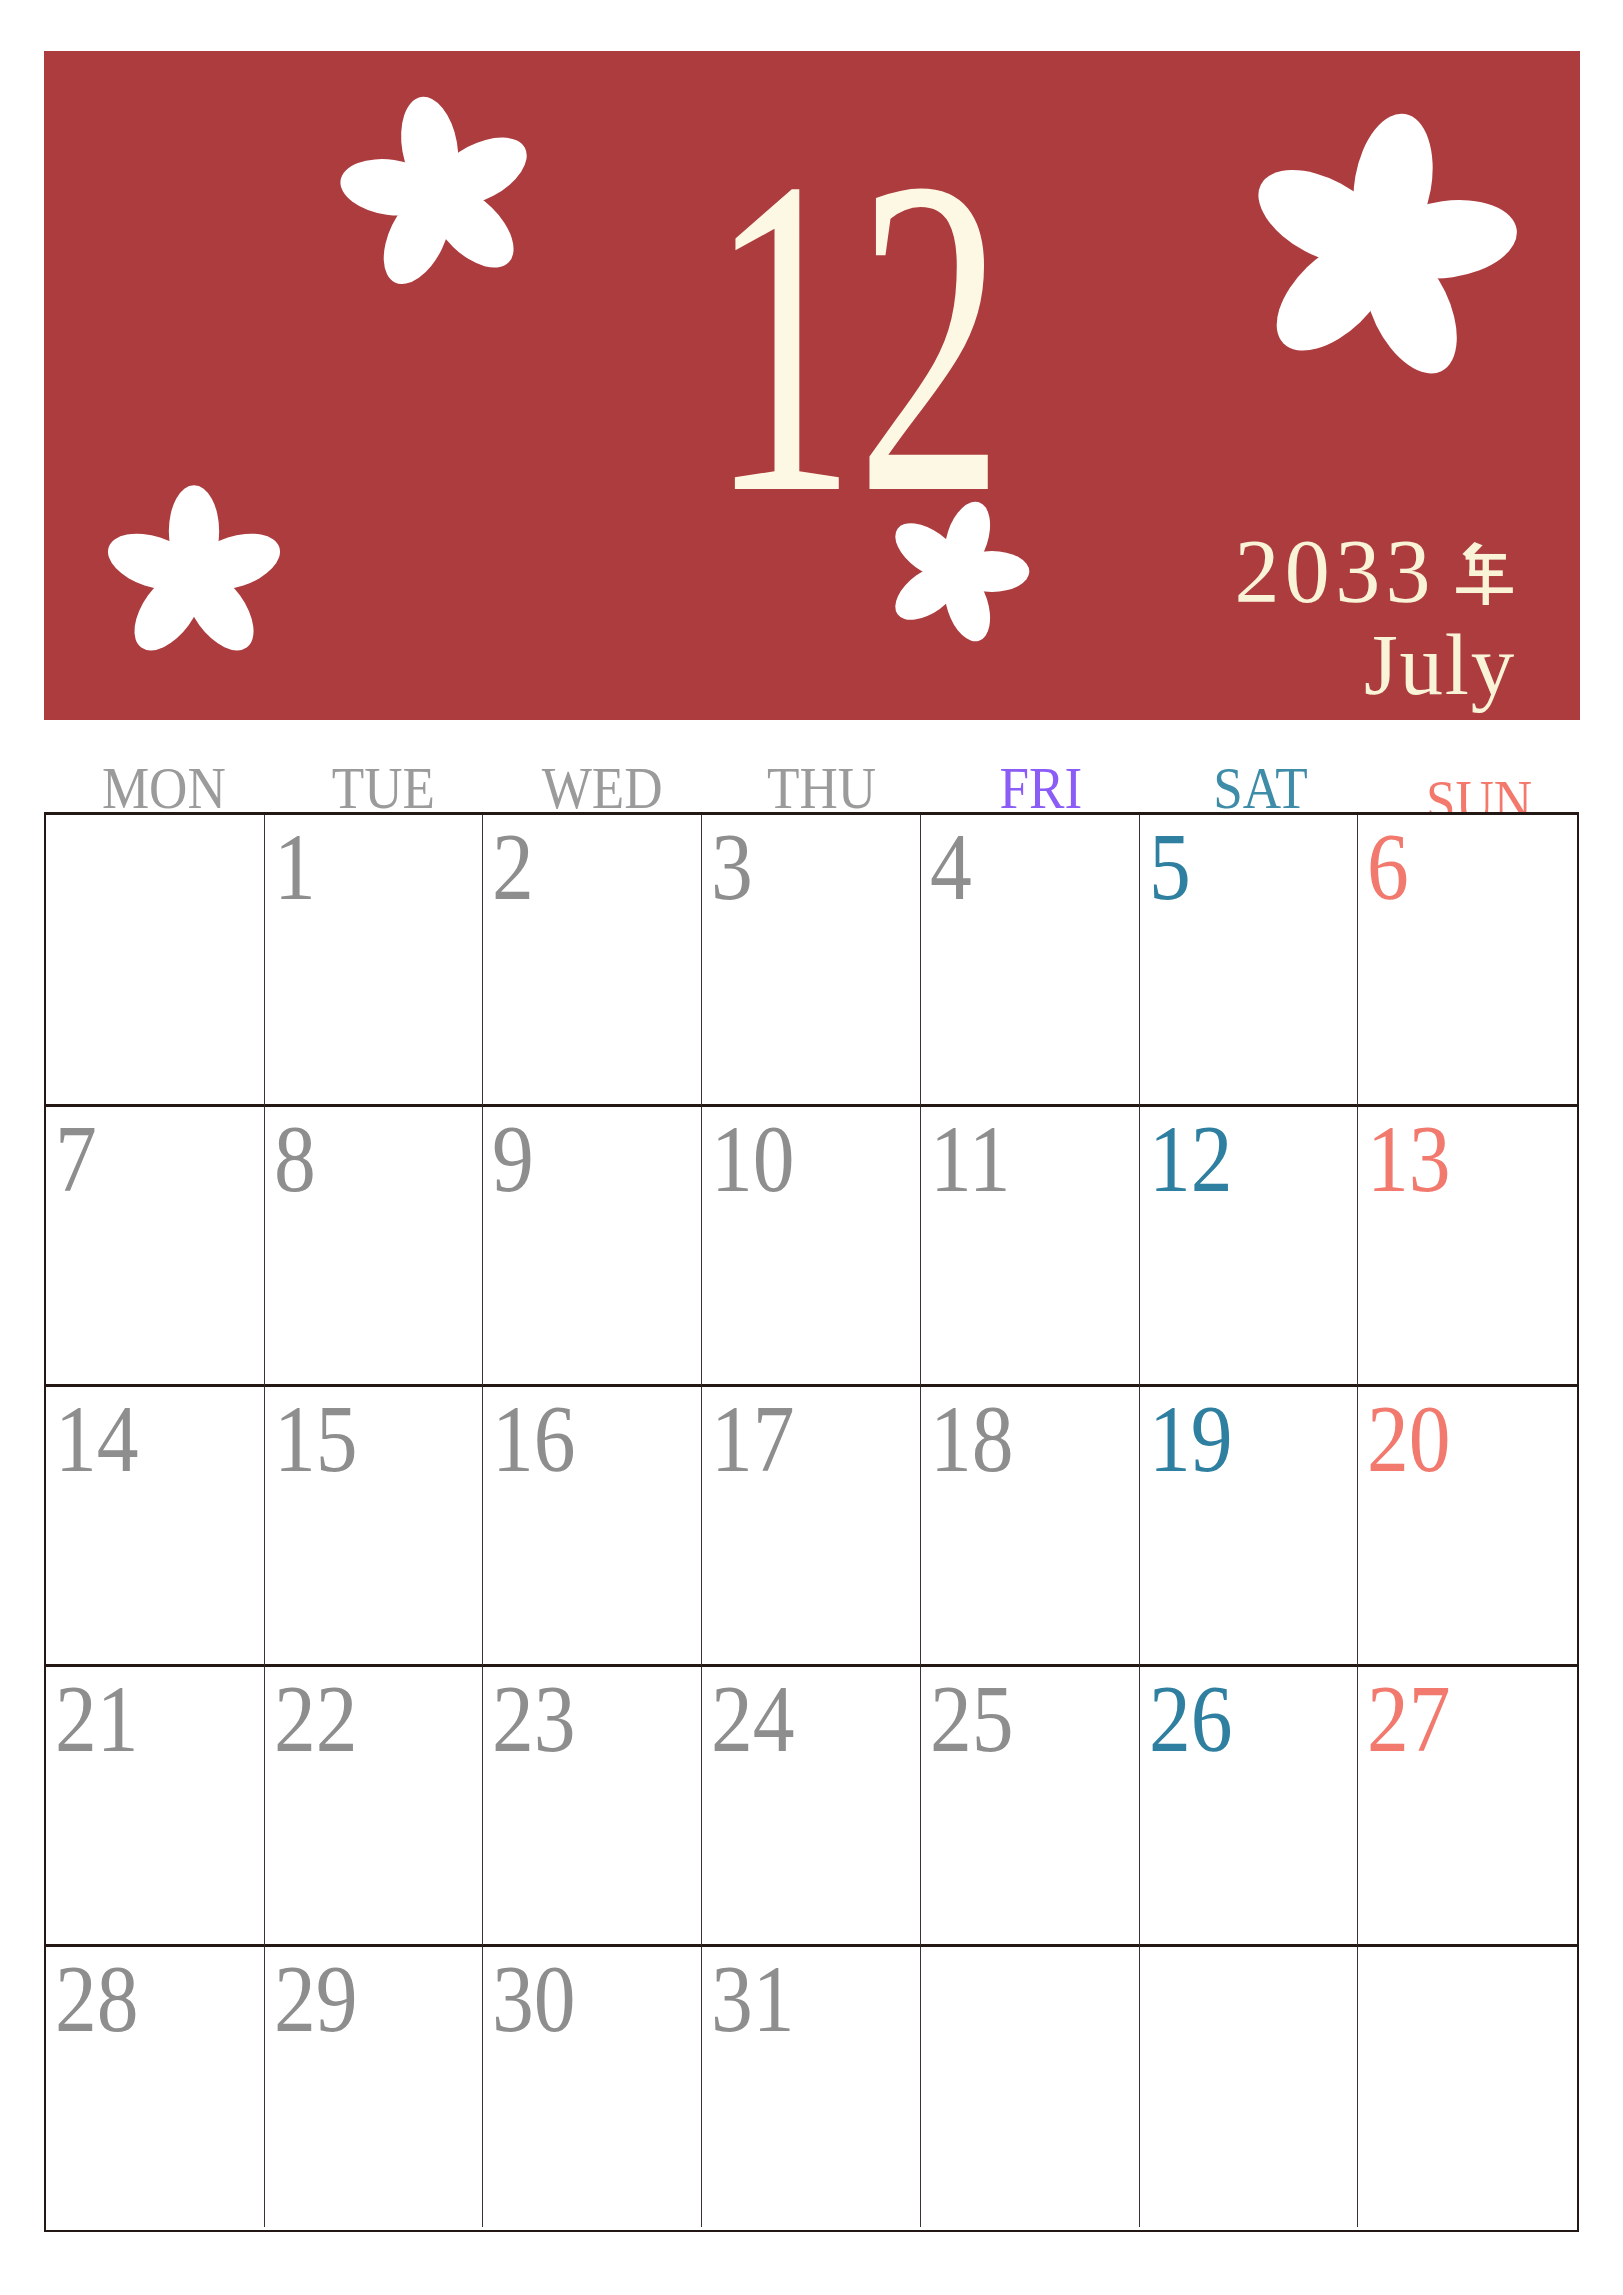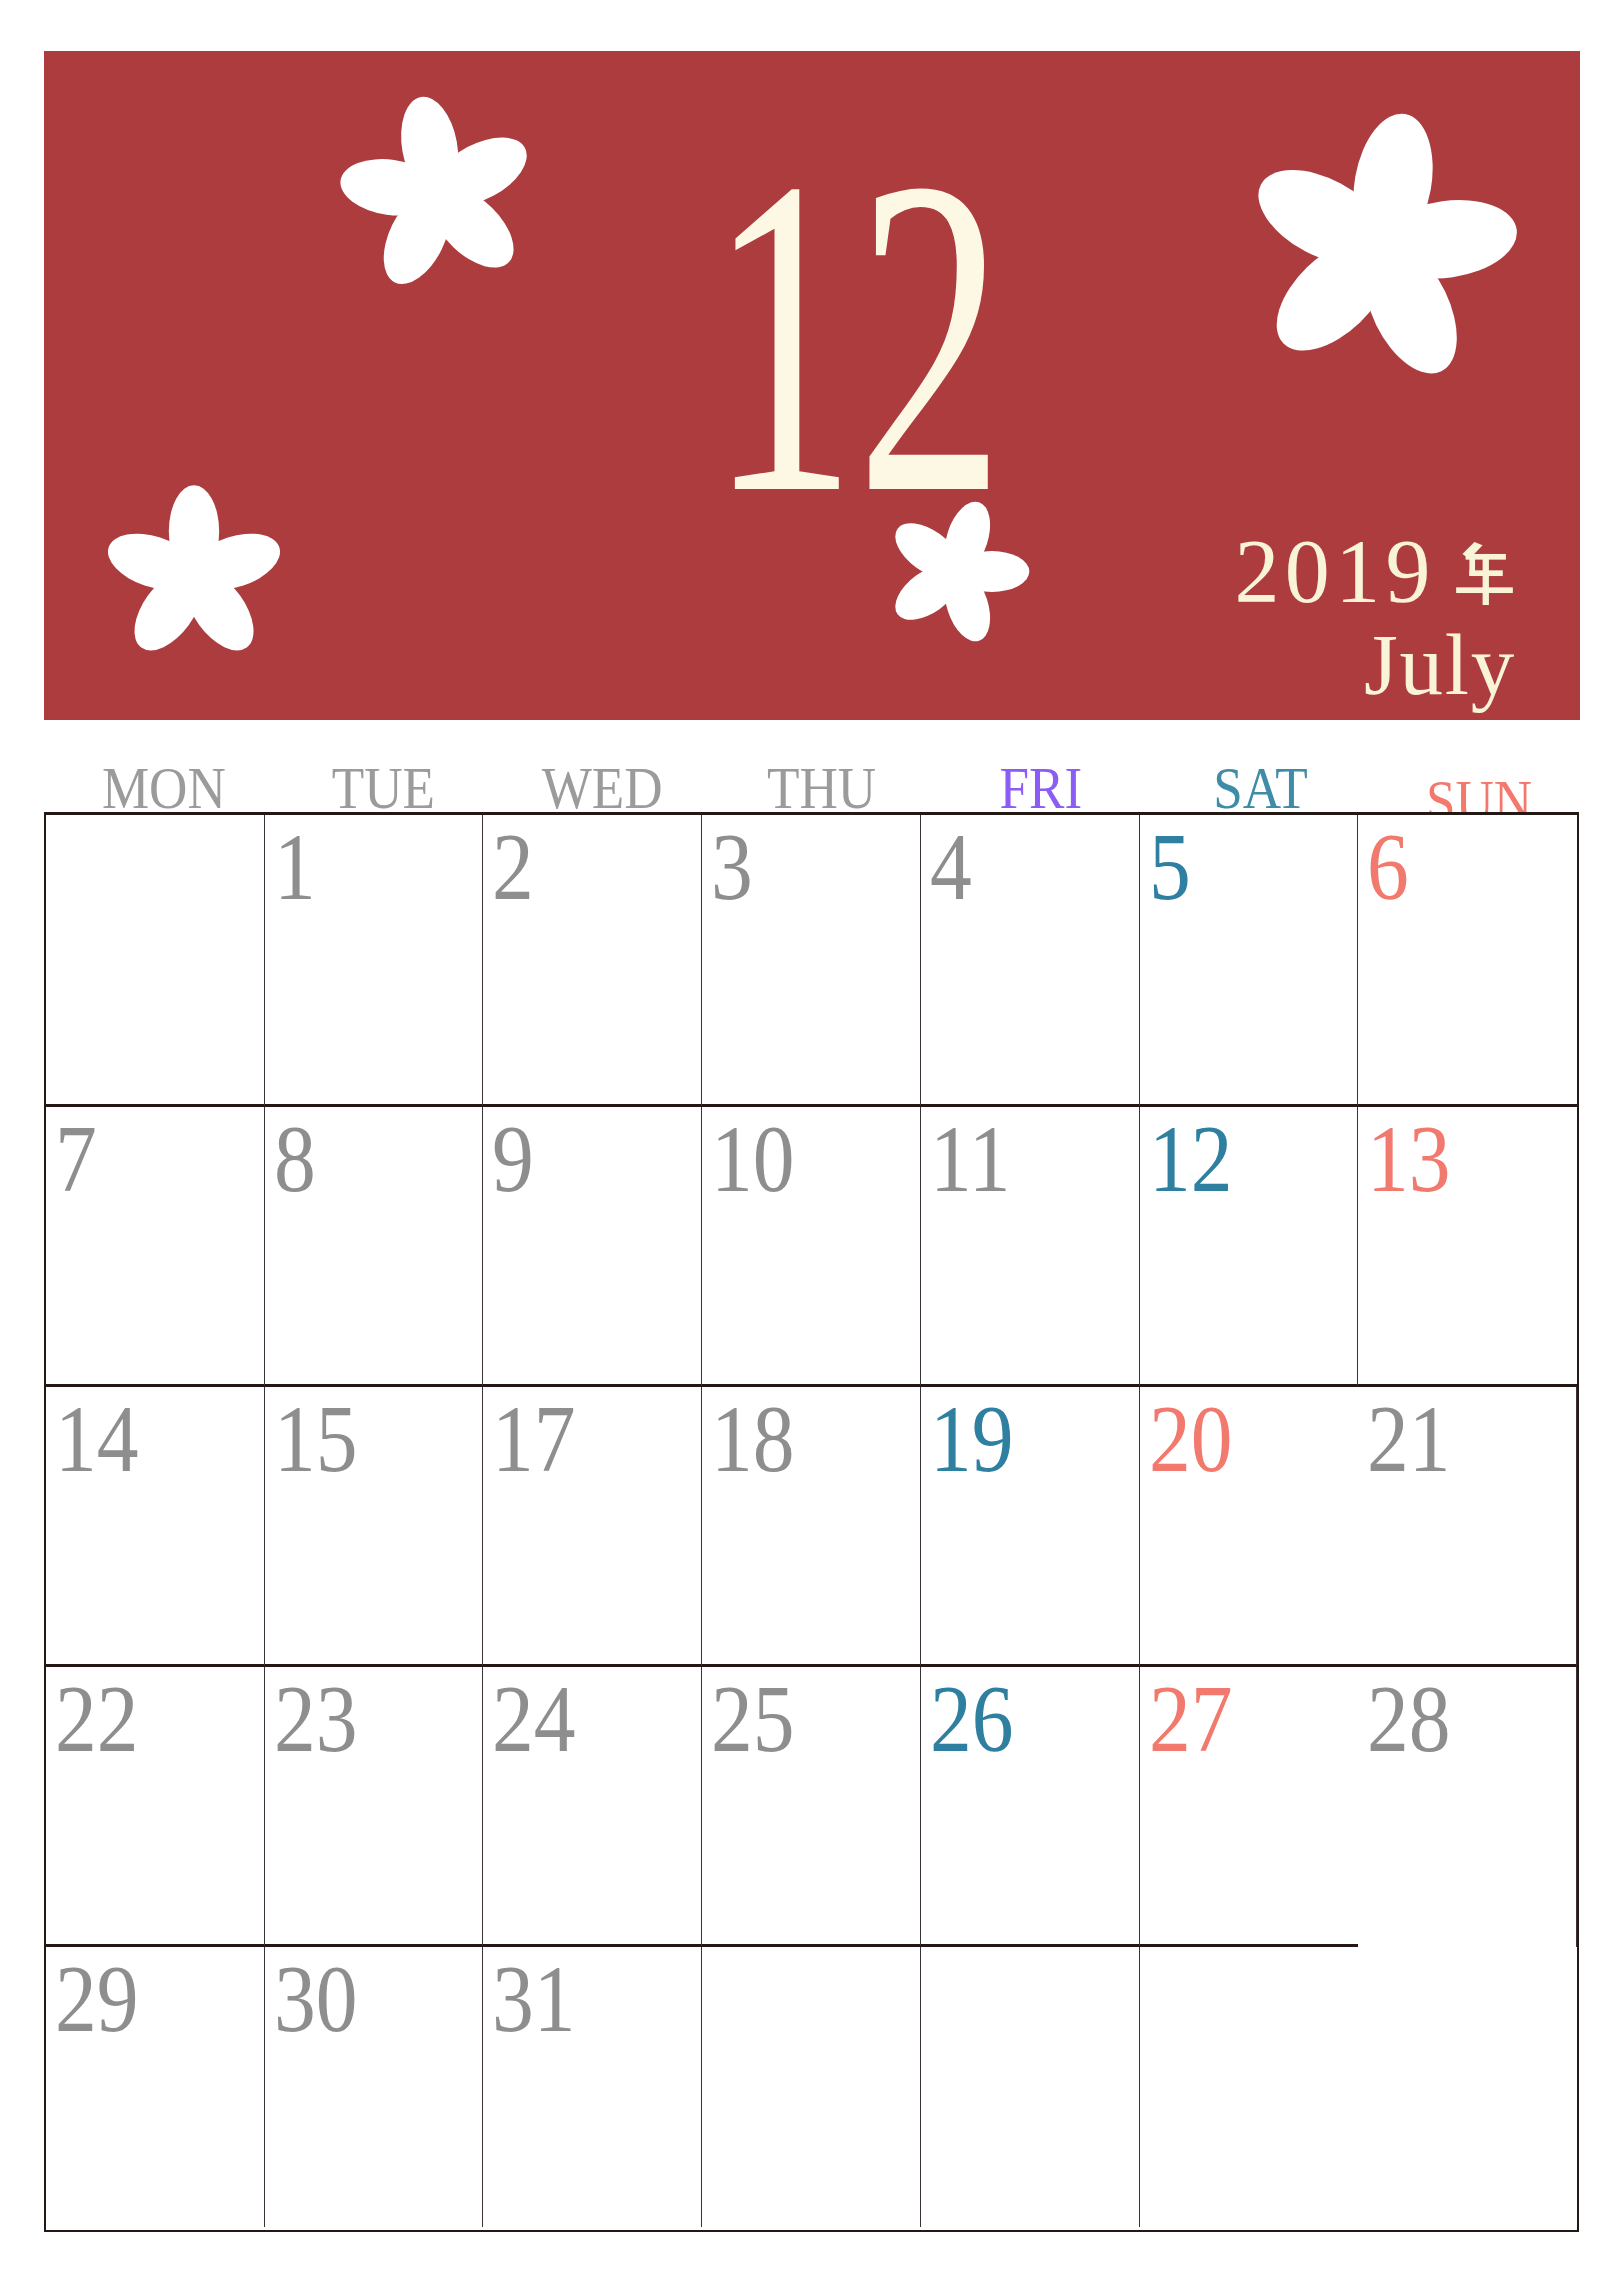--- a/index.html
+++ b/index.html
@@ -165,21 +165,21 @@
     </svg>
     <svg class="blossom" style="left:57px; top:431px;" width="186" height="186" viewBox="-85 -85 170 170">
       <use href="#blossom-shape" fill="#ffffff" transform="rotate(0)"></use>
     </svg>
     <svg class="blossom" style="left:837px; top:445px;" width="151" height="151" viewBox="-85 -85 170 170">
       <use href="#blossom-shape" fill="#ffffff" transform="rotate(18)"></use>
     </svg>
 
     <div id="month-num" style="color: rgb(253, 248, 227);">12</div>
 
-    <div id="year-line" style="color: rgb(249, 243, 216);"><span>2019</span><svg class="kanji-year" width="63" height="63" viewBox="0 0 100 100">
+    <div id="year-line" style="color: rgb(249, 243, 216);"><span>2033</span><svg class="kanji-year" width="63" height="63" viewBox="0 0 100 100">
         <g fill="#f9f3d8">
           <polygon points="34,0 47,5 26,27 15,19"></polygon>
           <rect x="20" y="19" width="64" height="9"></rect>
           <rect x="26" y="19" width="9" height="35"></rect>
           <rect x="26" y="45" width="53" height="9"></rect>
           <rect x="5" y="72" width="90" height="9"></rect>
           <rect x="47" y="19" width="10" height="81"></rect>
         </g>
       </svg></div>
 
@@ -206,20 +206,21 @@
       <div class="cell last-col"><span class="date-num" style="color: rgb(241, 121, 109);">6</span></div>
       <div class="cell"><span class="date-num" style="color: rgb(142, 142, 142);">7</span></div>
       <div class="cell"><span class="date-num" style="color: rgb(142, 142, 142);">8</span></div>
       <div class="cell"><span class="date-num" style="color: rgb(142, 142, 142);">9</span></div>
       <div class="cell"><span class="date-num" style="color: rgb(142, 142, 142);">10</span></div>
       <div class="cell"><span class="date-num" style="color: rgb(142, 142, 142);">11</span></div>
       <div class="cell"><span class="date-num" style="color: rgb(47, 128, 160);">12</span></div>
       <div class="cell last-col"><span class="date-num" style="color: rgb(241, 121, 109);">13</span></div>
       <div class="cell"><span class="date-num" style="color: rgb(142, 142, 142);">14</span></div>
       <div class="cell"><span class="date-num" style="color: rgb(142, 142, 142);">15</span></div>
+      <div class="cell"><span class="date-num" style="color: rgb(142, 142, 142);">16</span></div>
       <div class="cell"><span class="date-num" style="color: rgb(142, 142, 142);">17</span></div>
       <div class="cell"><span class="date-num" style="color: rgb(142, 142, 142);">18</span></div>
       <div class="cell"><span class="date-num" style="color: rgb(47, 128, 160);">19</span></div>
       <div class="cell last-col"><span class="date-num" style="color: rgb(241, 121, 109);">20</span></div>
       <div class="cell"><span class="date-num" style="color: rgb(142, 142, 142);">21</span></div>
       <div class="cell"><span class="date-num" style="color: rgb(142, 142, 142);">22</span></div>
       <div class="cell"><span class="date-num" style="color: rgb(142, 142, 142);">23</span></div>
       <div class="cell"><span class="date-num" style="color: rgb(142, 142, 142);">24</span></div>
       <div class="cell"><span class="date-num" style="color: rgb(142, 142, 142);">25</span></div>
       <div class="cell"><span class="date-num" style="color: rgb(47, 128, 160);">26</span></div>

